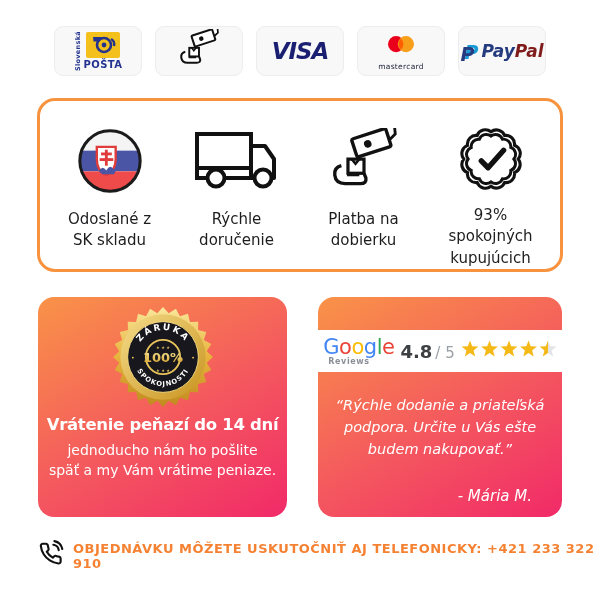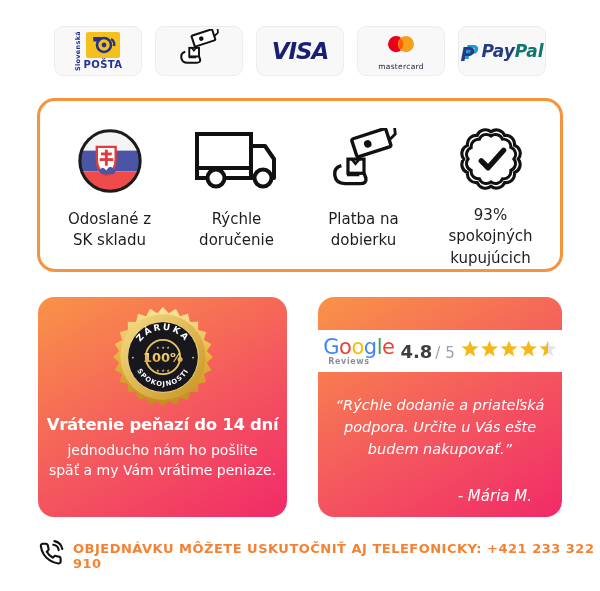--- a/index.html
+++ b/index.html
@@ -23,21 +23,21 @@
   .visa-text { font-size:23px; font-weight:bold; font-style:italic; color:#1A1F71; letter-spacing:-1px; }
 
   .mc-wrap { display:flex; flex-direction:column; align-items:center; }
   .mc-text { font-size:7.5px; color:#1A1F36; letter-spacing:0.3px; margin-top:1px; }
 
   .pp-wrap { display:flex; align-items:center; gap:4px; }
   .pp-mark { position:relative; width:17px; height:22px; font-style:italic; font-weight:bold; }
   .pp-mark .p-back { position:absolute; left:4px; top:1px; color:#179BD7; font-size:19px; }
   .pp-mark .p-front { position:absolute; left:0; top:3px; color:#253B80; font-size:19px; }
   .pp-text { font-size:17px; font-weight:bold; font-style:italic; }
-  .pp-pay { color:#253B80; } .pp-pal { color:#0f766e; }
+  .pp-pay { color:#253B80; } .pp-pal { color:#7f1d1d; }
 
   
   .features-box { position:absolute; top:98px; left:37px; width:526px; height:174px;
     border:3px solid #F7923E; border-radius:18px; background:#fff;
     display:flex; padding:16px 6px 0 6px; }
   .feature { flex:1; display:flex; flex-direction:column; align-items:center; }
   .icon-wrap { height:88px; display:flex; align-items:center; justify-content:center; }
   .feature-label { text-align:center; font-size:15px; color:#1d1d1f; line-height:1.42; margin-top:4px; }
 
   

